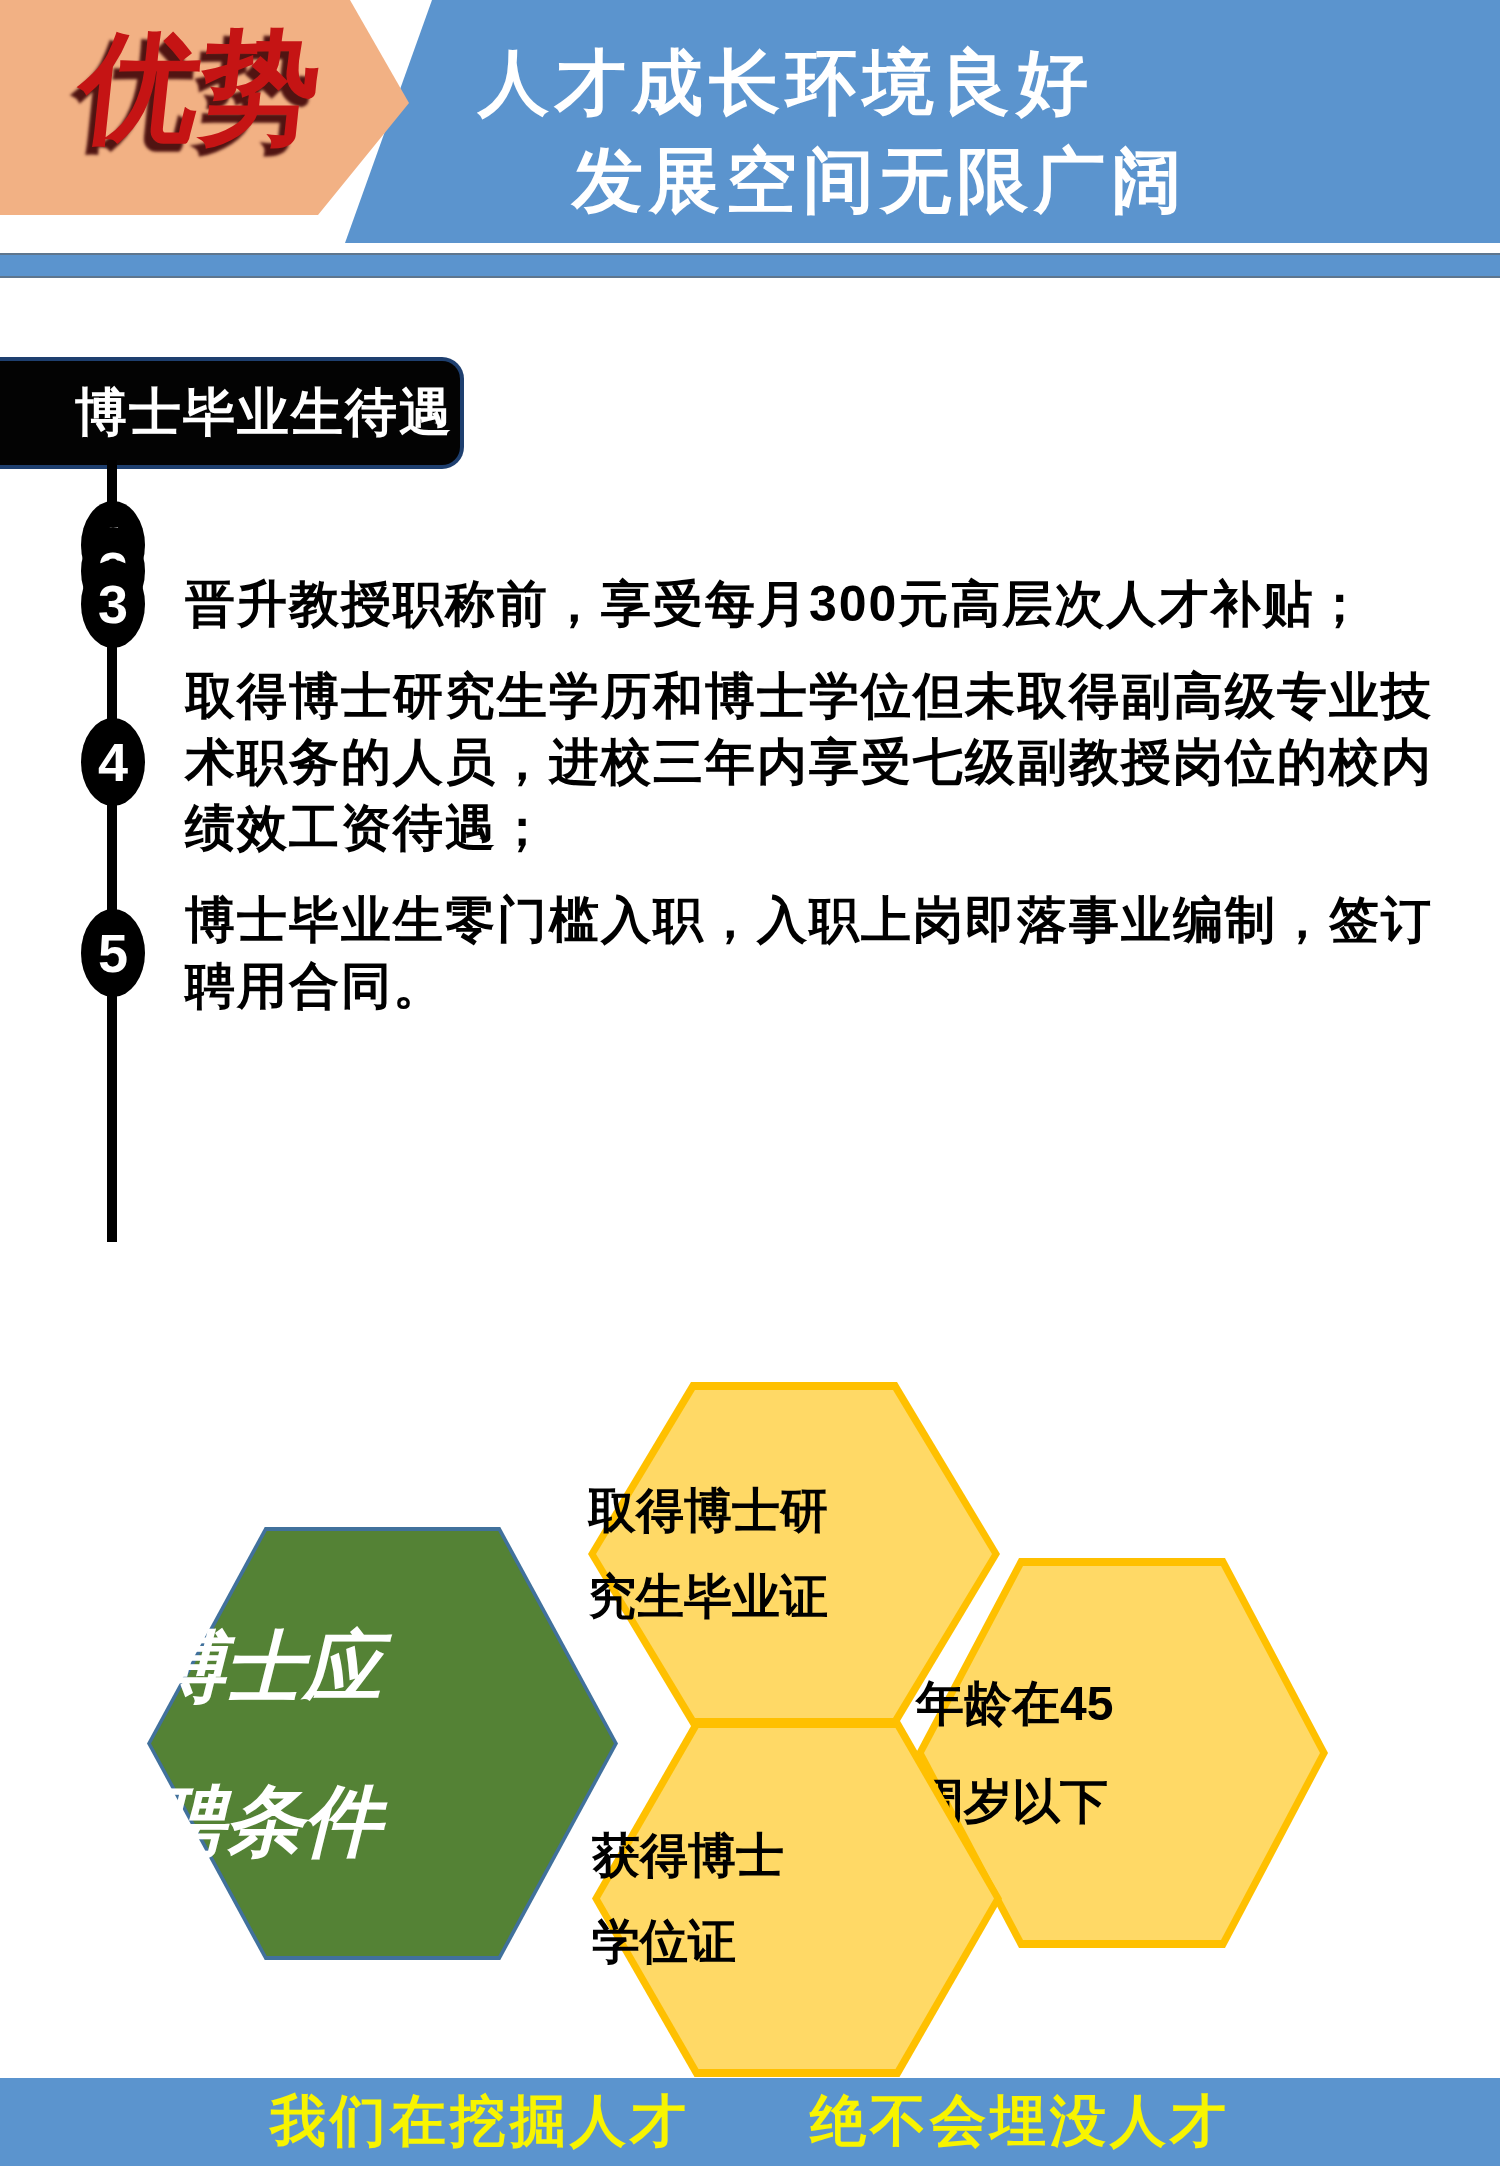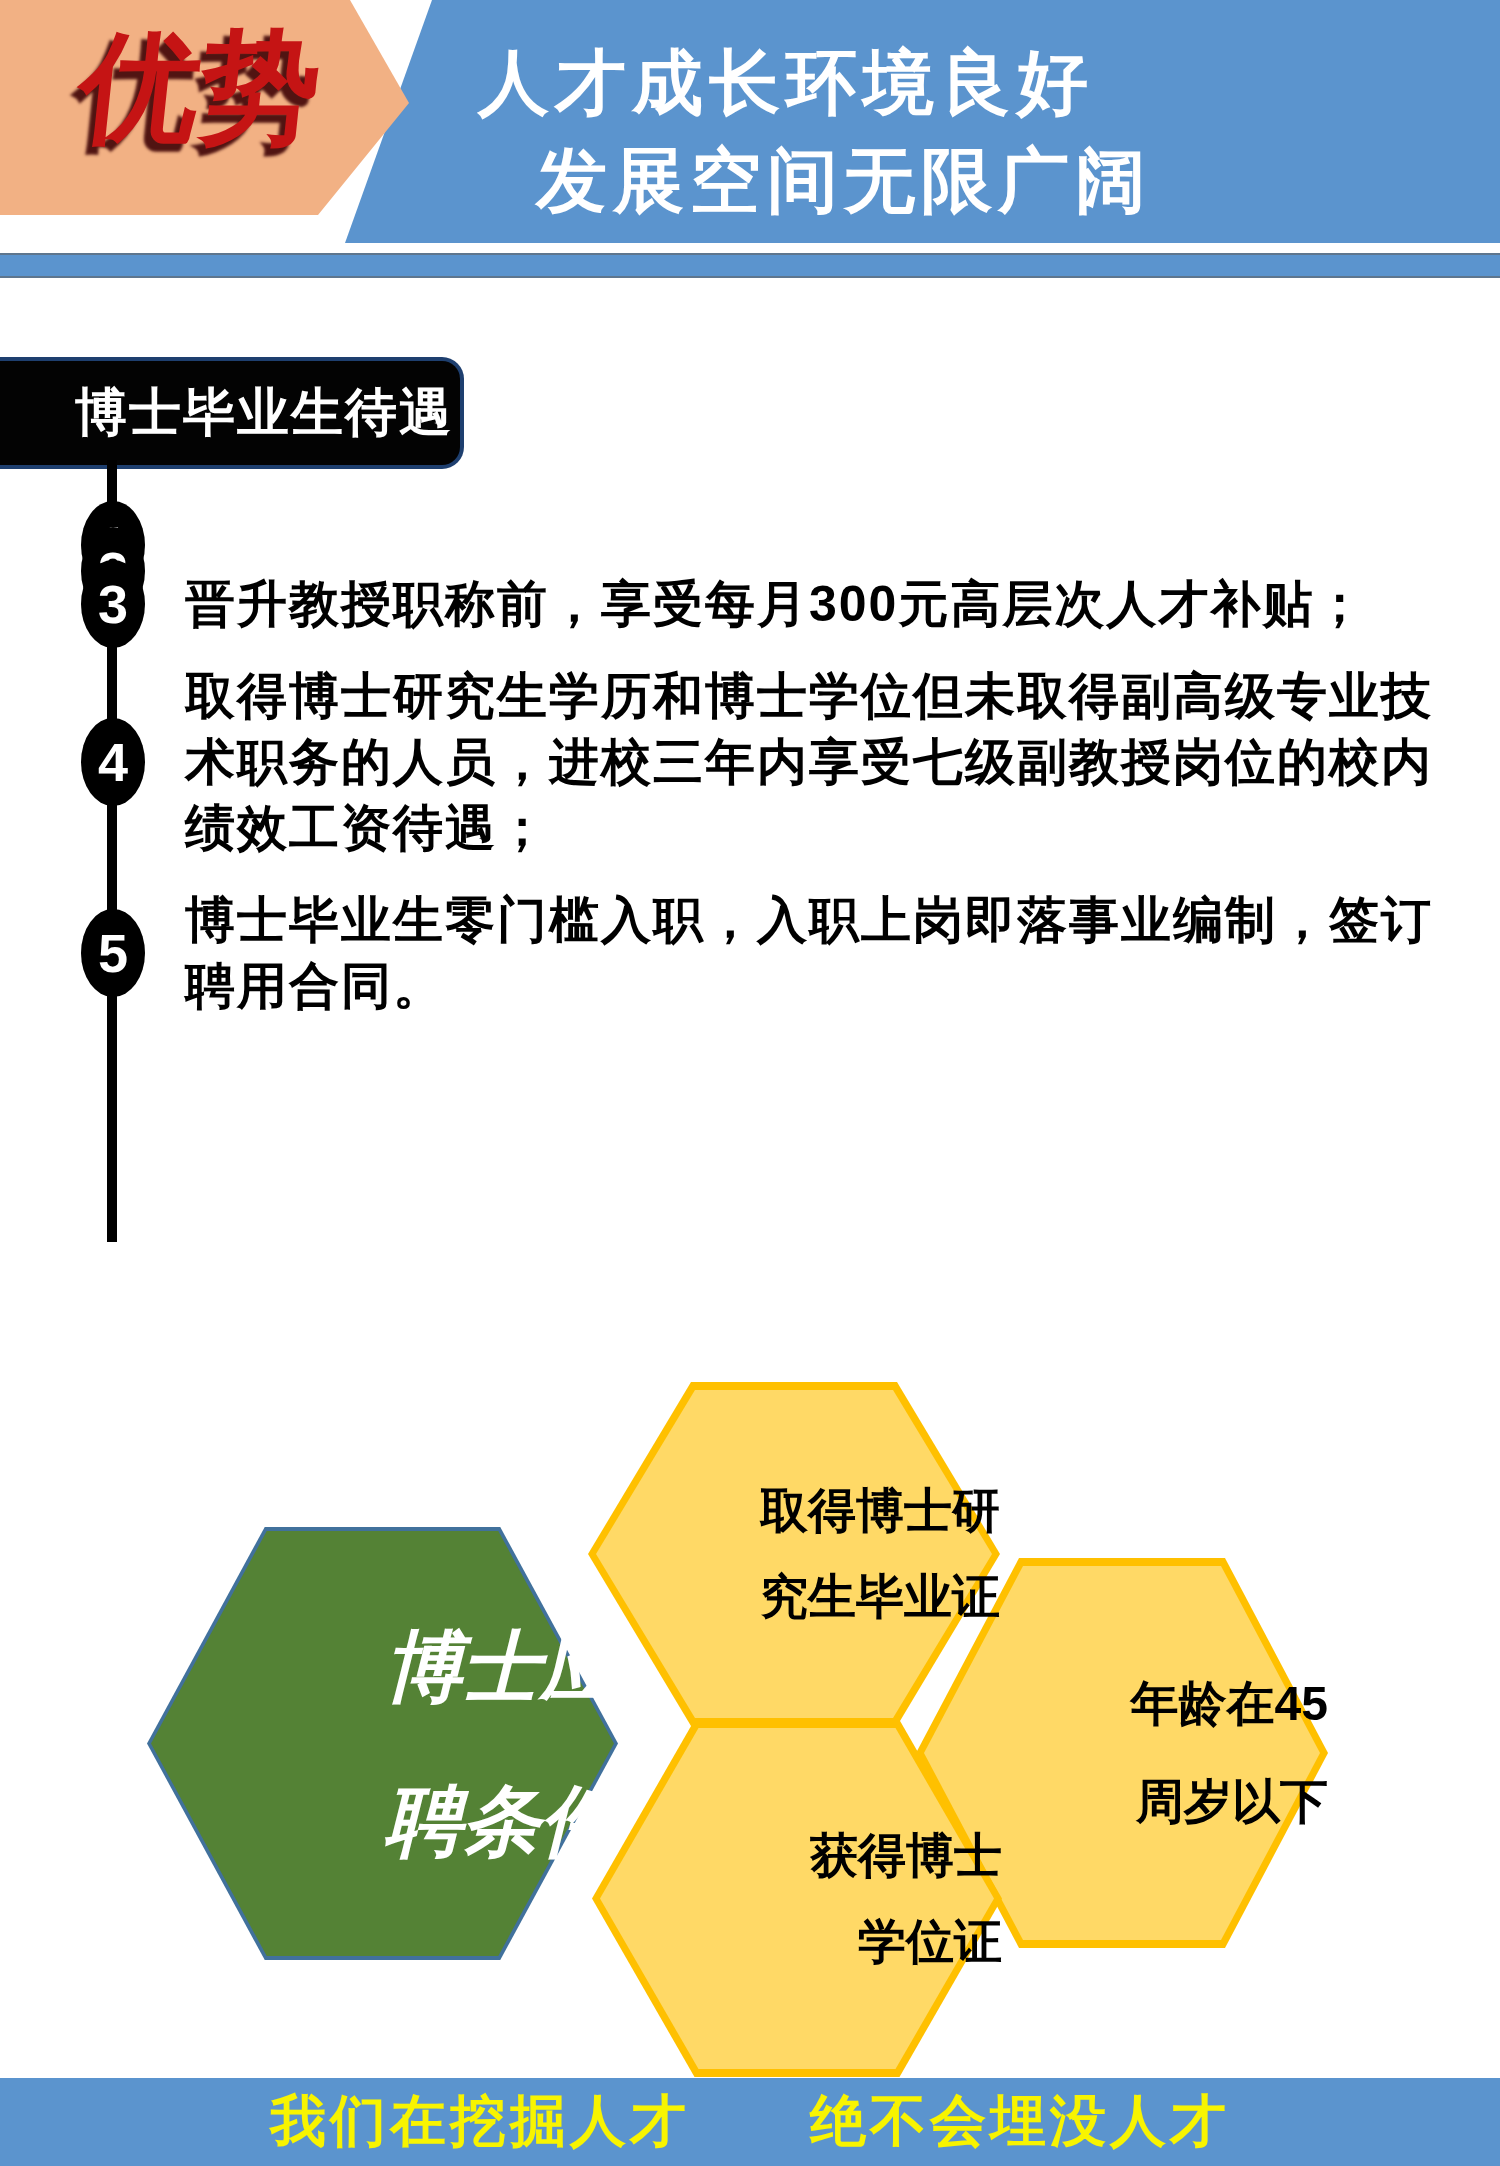--- a/index.html
+++ b/index.html
@@ -20,21 +20,21 @@
   .header-tag{
     position:absolute;top:8px;left:50px;width:300px;text-align:center;
     font-size:120px;font-weight:bold;color:#c51414;
     transform:skewX(-6deg);
     text-shadow:-6px 8px 3px rgba(72,12,12,0.95);
   }
   .header-title{
     position:absolute;top:34px;left:478px;color:#ffffff;font-weight:bold;
     font-size:71px;letter-spacing:6px;line-height:98px;white-space:nowrap;
   }
-  .header-title .line2{margin-left:58px;}
+  .header-title .line2{margin-left:94px;}
   .stripe{
     position:absolute;top:253px;left:0;width:1500px;height:25px;background:#5b94ce;
     border-top:2px solid rgba(95,105,115,0.7);border-bottom:2px solid rgba(95,105,115,0.7);
     box-sizing:border-box;
   }
   
   .badge{
     position:absolute;top:357px;left:0;width:464px;height:112px;
     background:#030303;border:4px solid #1e3f6f;border-left:none;
     border-radius:0 22px 22px 0;box-sizing:border-box;
@@ -57,21 +57,21 @@
   }
   
   .hex{position:absolute;}
   .hex-outer,.hex-inner{
     position:absolute;
     clip-path:polygon(0% 50%,25% 0%,75% 0%,100% 50%,75% 100%,25% 100%);
   }
   .hex-outer{left:0;top:0;right:0;bottom:0;}
   .hex-label{
     position:absolute;left:0;top:0;right:0;bottom:0;
-    display:flex;flex-direction:column;align-items:flex-end;justify-content:center;
+    display:flex;flex-direction:column;align-items:flex-start;justify-content:center;
     font-weight:bold;text-align:center;z-index:2;
   }
   .hex-green{left:147px;top:1527px;width:471px;height:433px;z-index:5;font-style:italic;}
   .hex-green .hex-outer{background:#41719c;}
   .hex-green .hex-inner{left:4px;top:4px;right:4px;bottom:4px;background:#548235;}
   .hex-green .hex-label{color:#ffffff;font-size:78px;row-gap:76px;line-height:1;}
   .hex-yellow .hex-outer{background:#ffc000;}
   .hex-yellow .hex-inner{left:8px;top:8px;right:8px;bottom:8px;background:#ffd966;}
   .hex-yellow .hex-label{color:#000000;font-size:48px;line-height:1;}
   .hex-top{left:588px;top:1382px;width:412px;height:344px;z-index:6;}

